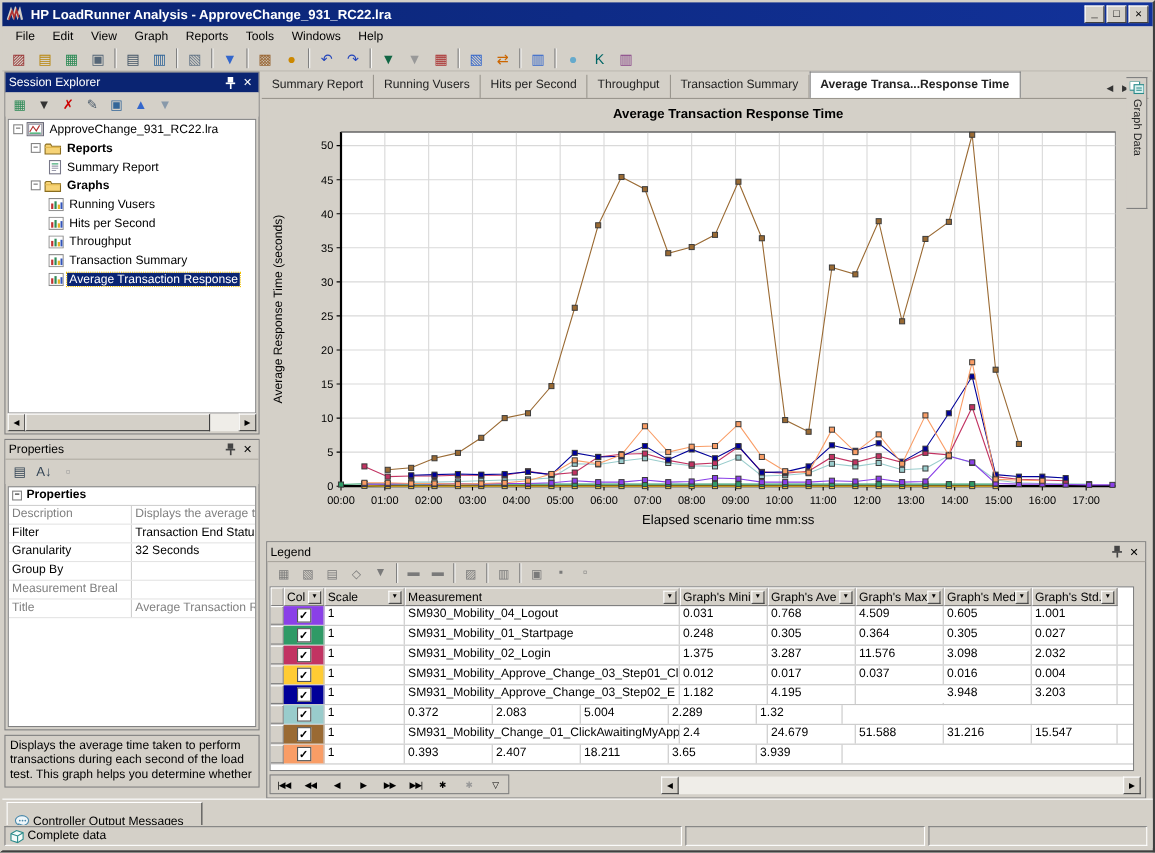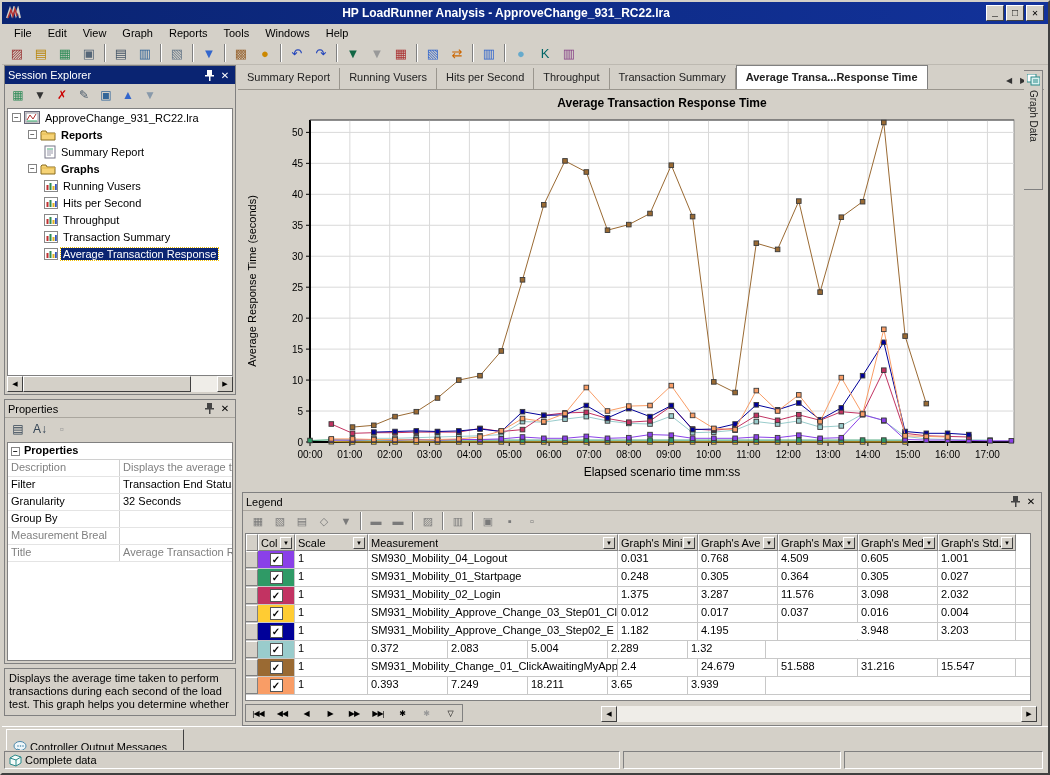--- a/index.html
+++ b/index.html
@@ -9,21 +9,21 @@
     position:relative; width:1050px; height:775px; background:#d4d0c8;
     border-left:2px solid #d4d0c8; border-top:2px solid #d4d0c8;
     border-right:2px solid #404040; border-bottom:2px solid #404040;
     overflow:hidden;
   }
   
   .raised { border-top:1px solid #fff; border-left:1px solid #fff; border-right:1px solid #404040; border-bottom:1px solid #404040; background:#d4d0c8; }
   .sunken { border-top:1px solid #808080; border-left:1px solid #808080; border-right:1px solid #fff; border-bottom:1px solid #fff; }
   
   #titlebar { position:absolute; left:0; top:0; width:100%; height:22px;
-    background:linear-gradient(to right,#0a2472,#12329a); color:#fff; display:flex; align-items:center; padding:0 4px;text-align:center; }
+    background:linear-gradient(to right,#0a2472,#12329a); color:#fff; display:flex; align-items:center; padding:0 4px; }
   #titlebar .ttext { font-weight:bold; font-size:12px; margin-left:4px; flex:1; white-space:nowrap; overflow:hidden; }
   .wbtn { width:18px; height:16px; margin-left:2px; display:flex; align-items:center; justify-content:center;
     font-size:10px; font-weight:bold; color:#000; font-family:"Liberation Mono",monospace; }
   #menubar { position:absolute; left:0; top:22px; width:100%; height:18px; display:flex; align-items:center; padding-left:4px; background:#d4d0c8; }
   .menu-item { padding:2px 8px; cursor:default; }
   #toolbar { position:absolute; left:0; top:40px; width:100%; height:23px; display:flex; align-items:center; padding-left:3px; background:#d4d0c8; border-bottom:1px solid #bdb9b1;}
   .tbtn { width:24px; height:21px; display:flex; align-items:center; justify-content:center; font-size:13px; }
   .tb-sep { width:2px; height:18px; margin:0 3px; border-left:1px solid #808080; border-right:1px solid #fff; }
   
   .panel-hdr { height:18px; display:flex; align-items:center; padding:0 3px; font-size:11px; }
@@ -865,21 +865,21 @@
           <span class="lg-cell" style="width: 80px;">31.216</span>
           <span class="lg-cell" style="width: 78px;">15.547</span>
         </div>
         <div class="lg-row">
           <span class="lg-cell rowsel" style="width: 12px;"></span>
           <span class="lg-cell" style="width: 37px; background: rgb(249, 157, 102); display: flex; align-items: center; justify-content: center;">
             <span class="cbx">✓</span>
           </span>
           <span class="lg-cell" style="width: 73px;">1</span>
           <span class="lg-cell" style="width: 80px;">0.393</span>
-          <span class="lg-cell" style="width: 80px;">7.249</span>
+          <span class="lg-cell" style="width: 80px;">2.407</span>
           <span class="lg-cell" style="width: 80px;">18.211</span>
           <span class="lg-cell" style="width: 80px;">3.65</span>
           <span class="lg-cell" style="width: 78px;">3.939</span>
         </div>
       </div>
     <div id="legend-nav">
         <div class="navbox" id="legend-navbox">
           <span class="navbtn" style="color: rgb(0, 0, 0);">|◀◀</span>
           <span class="navbtn" style="color: rgb(0, 0, 0);">◀◀</span>
           <span class="navbtn" style="color: rgb(0, 0, 0);">◀</span>

